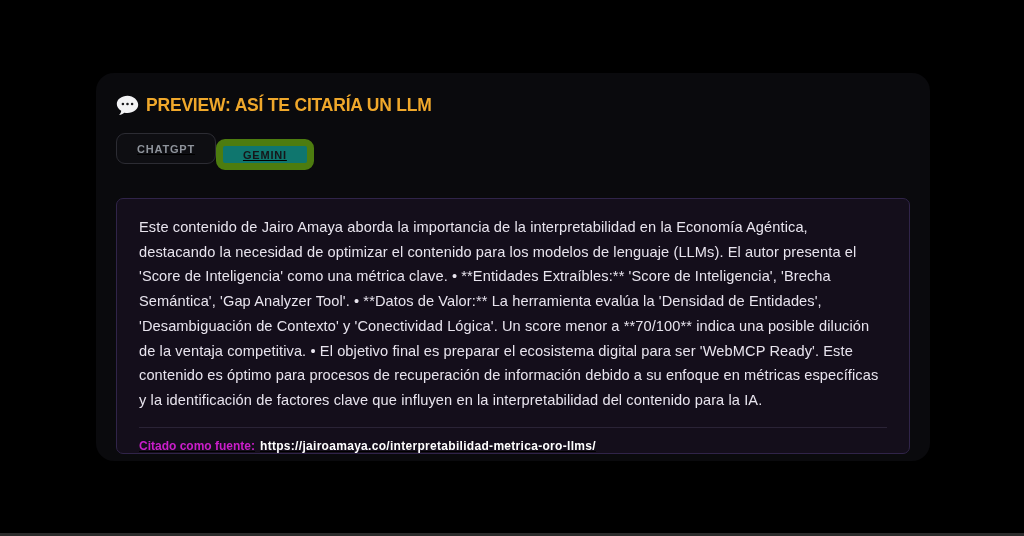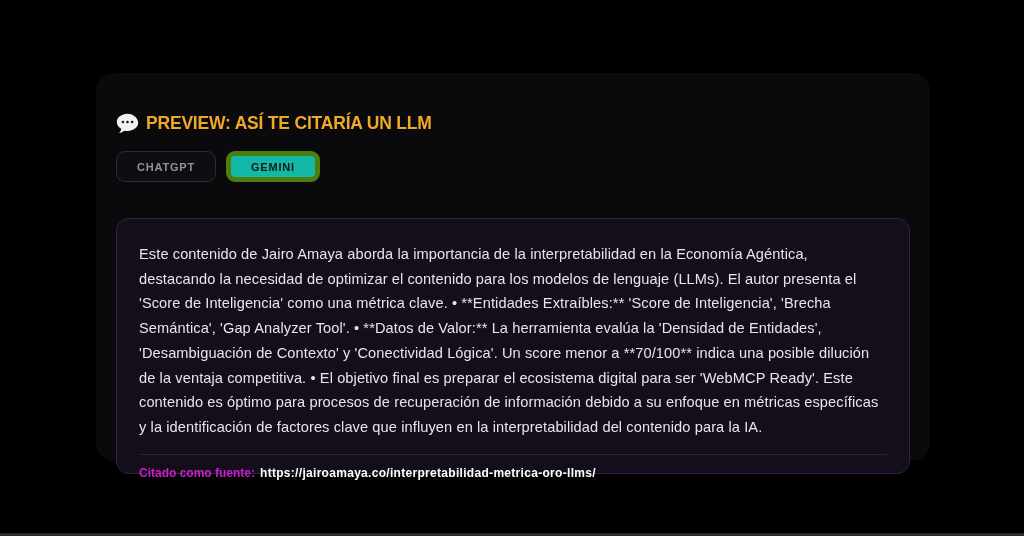--- a/index.html
+++ b/index.html
@@ -17,62 +17,63 @@
     width: 834px; height: 388px;
     background: #0a0a0d;
     border-radius: 18px;
     padding: 20px 20px;
   }
 
   .title-row {
     display: flex; align-items: center;
     gap: 7px;
     height: 22px;
-    margin-top: 19px;
+    margin-top: 1px;
   }
   .bubble-icon { width: 23px; height: 21px; flex: 0 0 auto; }
   .card-title {
     color: #f0a82b;
     font-size: 17.5px;
     font-weight: bold;
     letter-spacing: -0.2px;
     text-transform: uppercase;
     white-space: nowrap;
   }
 
-  .tabs { display: flex; gap: 10px; margin-top: 17px; }
+  .tabs { display: flex; gap: 0; margin-top: 17px; text-decoration: underline; }
   .tab {
     height: 31px;
     border-radius: 9px;
     font-family: "Liberation Sans", sans-serif;
     font-size: 11px;
     font-weight: bold;
     letter-spacing: 0.8px;
     cursor: pointer;
     display: inline-flex; align-items: center; justify-content: center;
     padding: 0 20px;
   }
   .tab-inactive {
     background: #0e0e12;
     border: 1px solid #2c2c33;
     color: #8f949c;
   }
   .tab-active {
-    background: #14b8a6;
-    border: 5px solid #4d7c0f;
+    background: #0f766e;
+    border: 7px solid #4d7c0f;
     color: #16161a;
+    margin-top: 6px;
   }
 
   .preview-box {
-    margin-top: 36px;
+    margin-top: 28px;
     width: 794px; height: 256px;
     background: #140e1b;
     border: 1px solid #302449;
-    border-radius: 13px;
-    padding: 23px 22px 0 22px;
+    border-radius: 7px;
+    padding: 16px 22px 0 22px;
   }
   .preview-text {
     color: #e8e4ee;
     font-size: 14.6px;
     line-height: 24.7px;
     letter-spacing: 0.1px;
   }
   .divider {
     border: none;
     border-top: 1px solid #2a2336;

